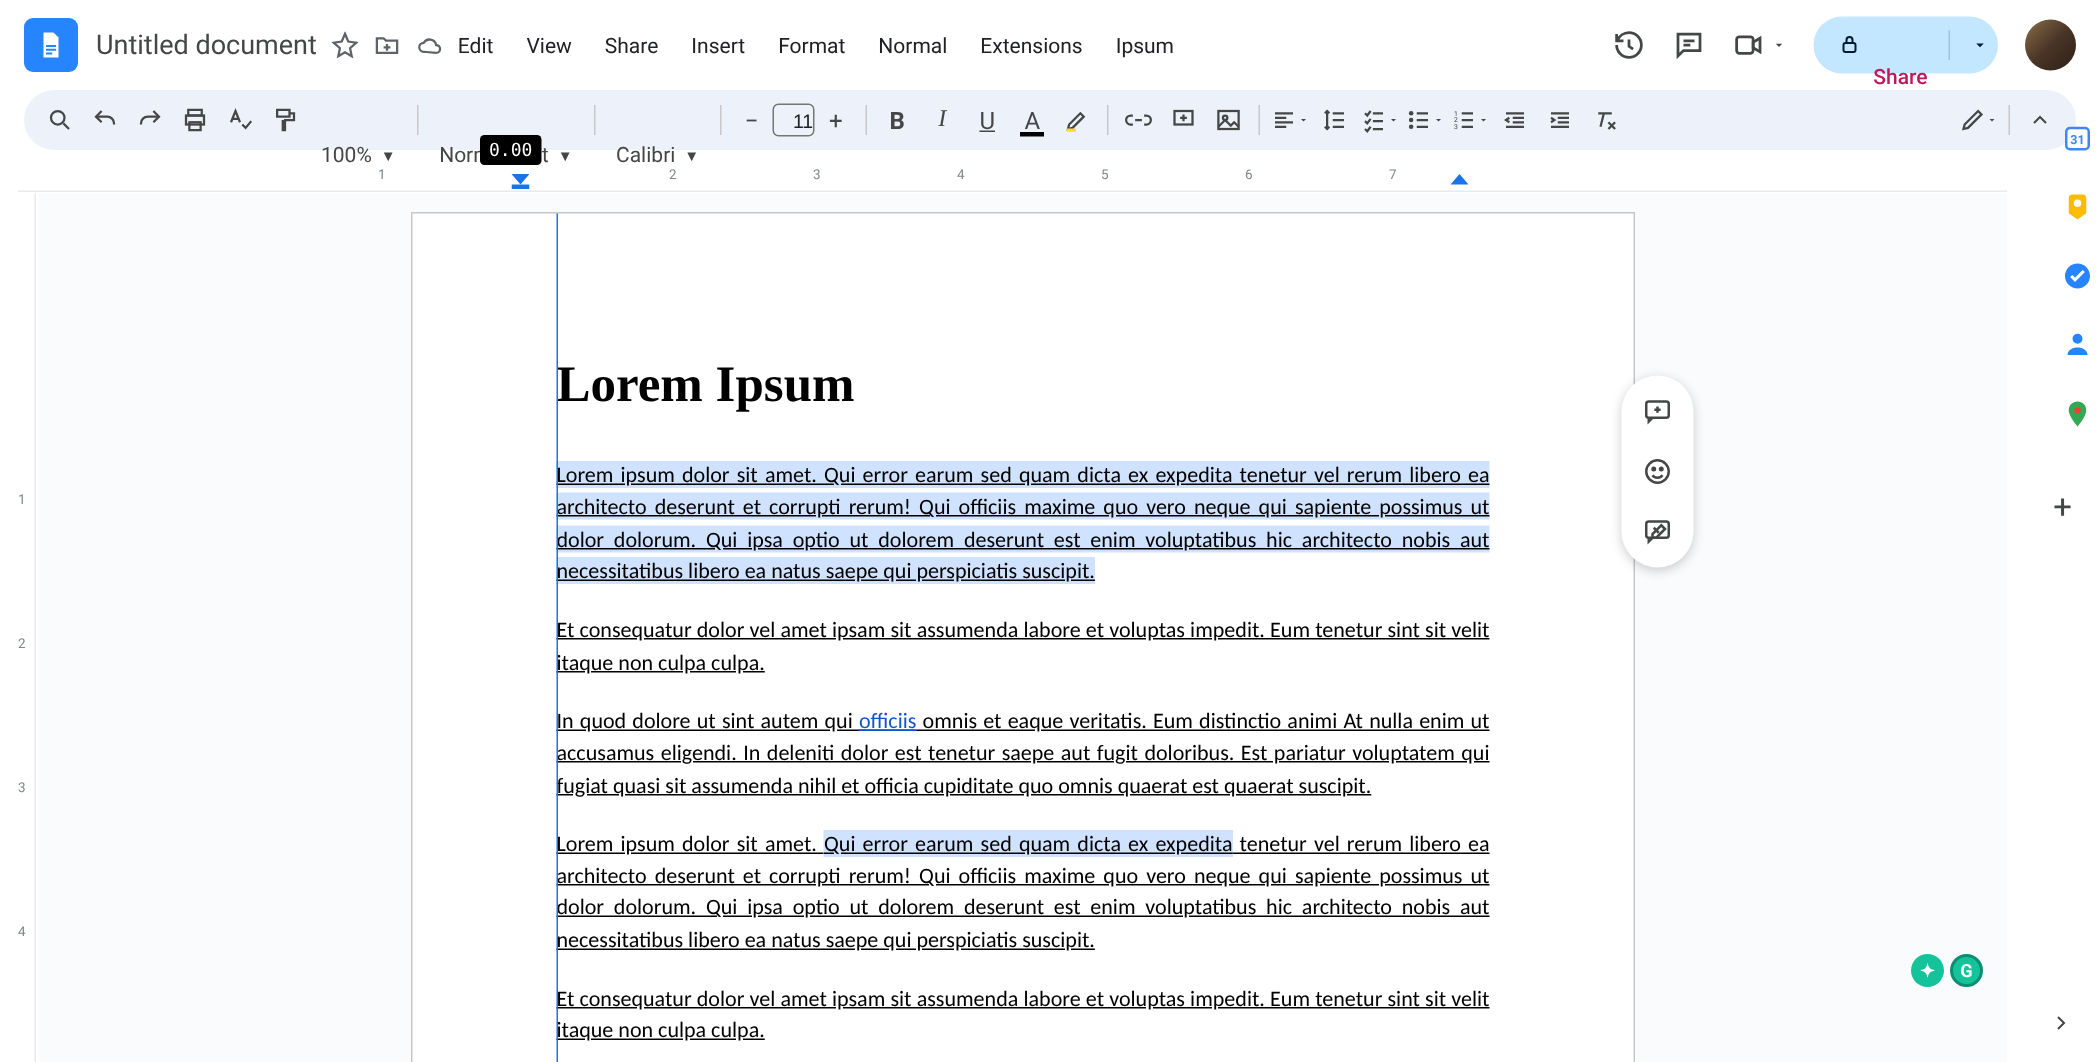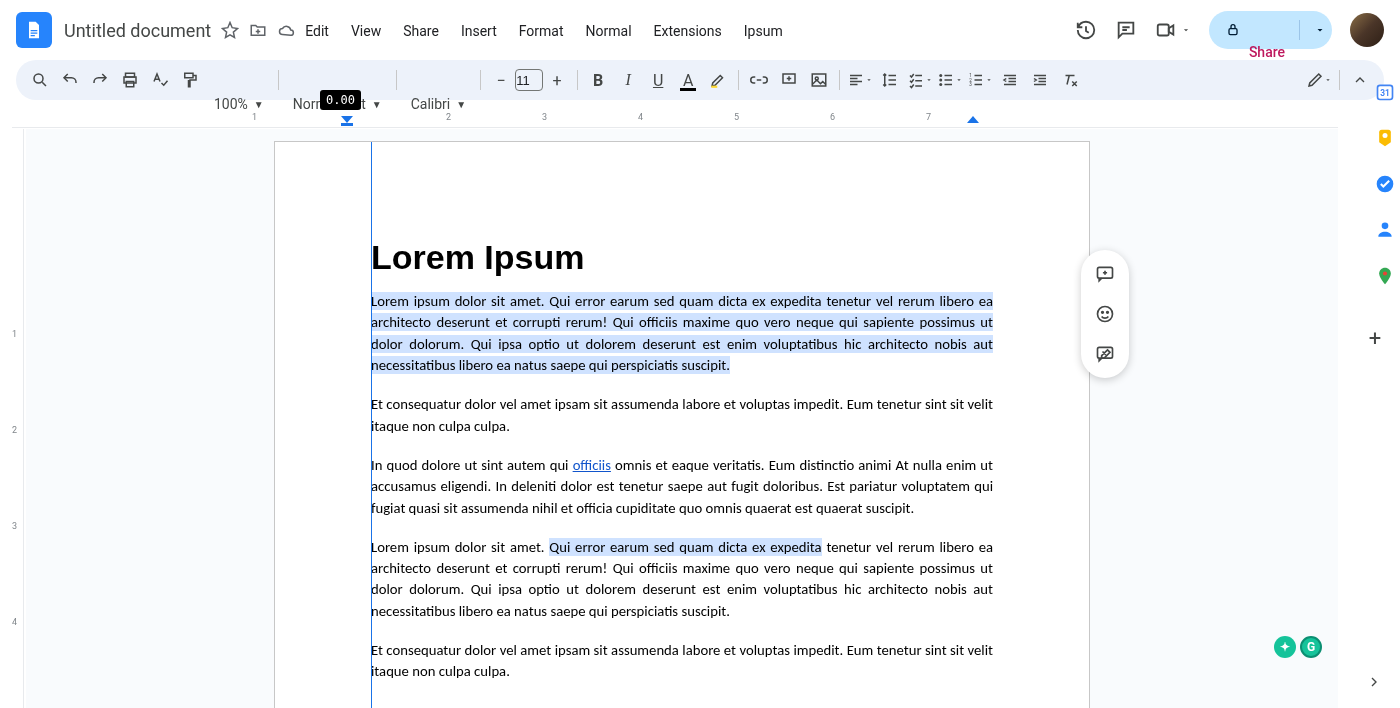--- a/index.html
+++ b/index.html
@@ -18,42 +18,42 @@
 .meet-btn { display: flex; align-items: center; gap: 4px; }
 .share-btn { display: flex; align-items: center; gap: 8px; background: #c2e7ff; border-radius: 40px; padding: 0 6px 0 16px; height: 38px; cursor: pointer; }
 .share-btn .label { font-size: 14px; font-weight: 500; color: #be185d; margin-top: 44px; }
 .avatar { width: 34px; height: 34px; border-radius: 50%; background: linear-gradient(135deg,#8b6f47,#4a3528,#2d1f15); }
 .toolbar { margin: 0 16px; height: 40px; background: #edf2fa; border-radius: 24px; display: flex; align-items: center; padding: 0 10px; gap: 2px; position: relative; }
 .tb-btn { min-width: 28px; height: 28px; display: flex; align-items: center; justify-content: center; color: #444746; border-radius: 4px; cursor: pointer; font-size: 16px; }
 .tb-sep { width: 1px; height: 20px; background: #c7c7c7; margin: 0 4px; }
 .tb-select { display: flex; align-items: center; gap: 6px; padding: 0 8px; cursor: pointer; font-size: 14px; color: #444746; margin-top: 48px; }
 .tb-select .caret { font-size: 10px; color: #444746; }
 .font-size-box { display: flex; align-items: center; }
-.font-size-box input { width: 28px; height: 22px; text-align: left; border: 1px solid #747775; border-radius: 4px; font-size: 13px; background: transparent; color: #202124; }
+.font-size-box input { width: 28px; height: 22px; text-align: right; border: 1px solid #747775; border-radius: 4px; font-size: 13px; background: transparent; color: #202124; }
 .text-color-btn { position: relative; }
 .text-color-btn::after { content: ''; position: absolute; bottom: 3px; left: 6px; right: 6px; height: 3px; background: #000; }
 .toolbar .spacer { flex: 1; }
 .indent-tooltip { position: absolute; top: 90px; left: 320px; background: #000; color: #fff; font-family: monospace; font-size: 12px; padding: 3px 6px; border-radius: 3px; z-index: 50; }
 .side-panel { position: absolute; right: 0; top: 64px; bottom: 0; width: 50px; display: flex; flex-direction: column; align-items: center; gap: 26px; padding-top: 18px; border-left: 0; }
 .side-panel .sp-icon { width: 20px; height: 20px; cursor: pointer; margin-left: 20px; }
 .side-panel .plus { font-size: 22px; color: #444746; margin-top: 14px; cursor: pointer; }
 .side-collapse { position: absolute; bottom: 18px; right: 18px; color: #444746; cursor: pointer; }
 .outline-btn { position: absolute; left: 38px; top: 158px; color: #444746; cursor: pointer; font-size: 20px; }
 .hruler { position: absolute; left: 12px; right: 62px; top: 112px; height: 16px; background: #fff; border-bottom: 1px solid #e8eaed; font-size: 9px; color: #80868b; overflow: hidden; }
 .rmajor { position: absolute; top: 0; font-size: 9px; color: #80868b; }
 .vruler { position: absolute; left: 10px; top: 129px; bottom: 0; width: 14px; background: #fff; border-right: 1px solid #e8eaed; font-size: 9px; color: #80868b; }
 .vmajor { position: absolute; left: 2px; }
 .indent-marker { position: absolute; top: 116px; }
 .indent-marker svg { fill: #1a73e8; }
 .page-area { position: absolute; left: 26px; right: 62px; top: 129px; bottom: 0; overflow-y: auto; overflow-x: hidden; background: #f9fbfd; }
 .page-area::-webkit-scrollbar { width: 12px; }
 .page-area::-webkit-scrollbar-thumb { background: #dadce0; border-radius: 6px; }
 .page { width: 816px; min-height: 1056px; background: #fff; margin: 12px auto 0; border: 1px solid #c7c7c7; position: relative; padding: 96px 96px 96px 96px; }
-.page h1 { font-family: Liberation Sans, sans-serif; font-weight: 700; font-size: 34px; color: #000; margin-bottom: 14px; }
-.page p { font-family: "Calibri", Arial, sans-serif; font-size: 14.7px; line-height: 1.45; color: #000; text-align: justify; margin-bottom: 18px; }
+.page h1 { font-family: Liberation Serif, serif; font-weight: 700; font-size: 34px; color: #000; margin-bottom: 30px; }
+.page p { font-family: "Calibri", Arial, sans-serif; font-size: 14.7px; line-height: 1.45; color: #000; text-align: justify; margin-bottom: 18px; text-decoration: underline; }
 .sel { background: #cfe2ff; }
 .link { color: #1155cc; text-decoration: underline; cursor: pointer; }
 .left-margin-line { position: absolute; left: 96px; top: 0; bottom: 0; width: 1px; background: #1a73e8; }
 .review-pill { position: absolute; right: -40px; top: 108px; background: #fff; border-radius: 28px; box-shadow: 0 2px 8px rgba(0,0,0,.2); display: flex; flex-direction: column; padding: 6px; gap: 4px; }
 .review-pill .pbtn { width: 36px; height: 36px; display: flex; align-items: center; justify-content: center; color: #444746; border-radius: 18px; cursor: pointer; }
 .grammarly { position: absolute; right: 78px; bottom: 50px; display: flex; gap: 4px; }
 .g-badge { width: 22px; height: 22px; border-radius: 50%; display: flex; align-items: center; justify-content: center; font-size: 12px; font-weight: bold; color: #fff; }
 .g1 { background: #15c39a; }
 .g2 { background: #15c39a; border: 2px solid #0b8f72; }
 svg { display: block; }

